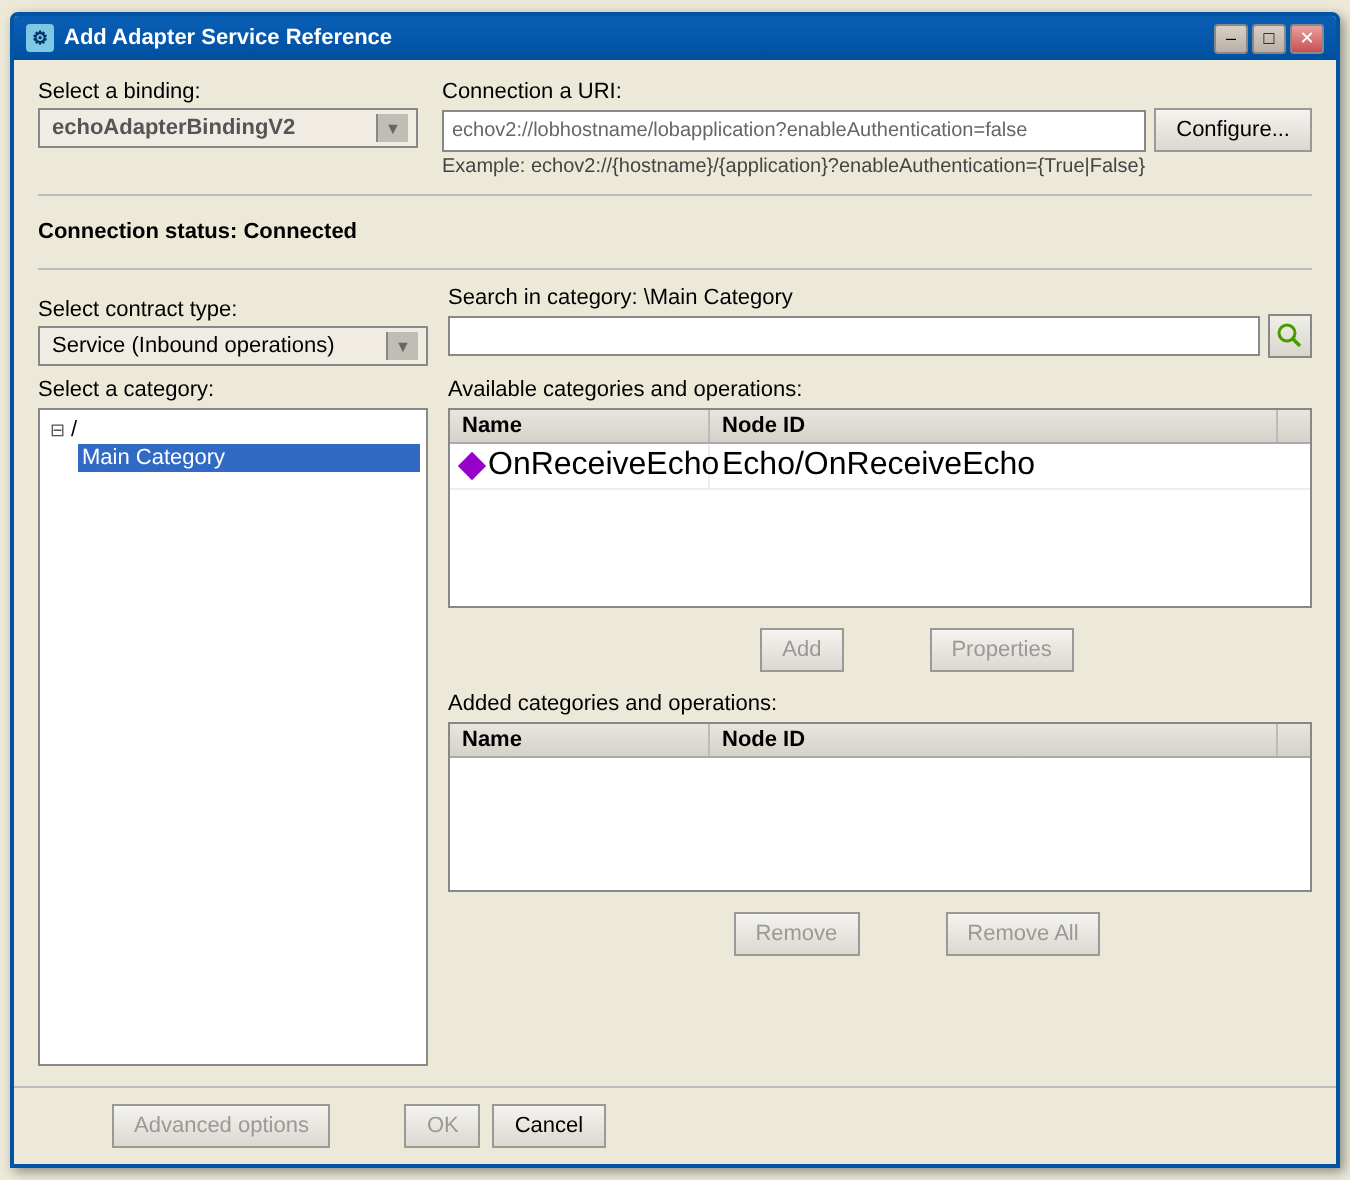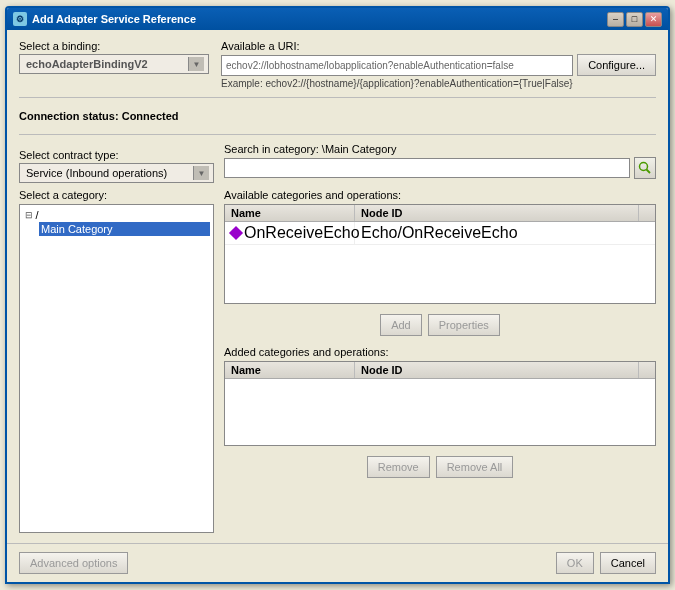--- a/index.html
+++ b/index.html
@@ -142,20 +142,21 @@
       background: linear-gradient(to bottom, #f5f3ee, #dbd8d0);
       padding: 2px 10px;
       font-size: 11px;
       cursor: pointer;
       height: 22px;
       white-space: nowrap;
     }
     .btn:disabled, .btn.disabled {
       color: #999;
       cursor: default;
+      margin-left: 37px;
     }
     .example-text {
       font-size: 10px;
       color: #444;
       margin-top: 2px;
     }
     .divider {
       height: 1px;
       background: #bbb;
       margin: 2px 0;
@@ -295,21 +296,20 @@
       flex-shrink: 0;
     }
     .btn-row {
       display: flex;
       gap: 6px;
       justify-content: center;
       margin: 4px 0;
     }
     .bottom-bar {
       display: flex;
-      justify-content: space-between;
       align-items: center;
       padding: 8px 12px;
       border-top: 1px solid #bbb;
       background: #ece9d8;
     }
     .bottom-right {
       display: flex;
       gap: 6px;
     }
     .contract-row {
@@ -353,21 +353,21 @@
 
     <div class="row">
       <div class="field-group binding">
         <div class="label">Select a binding:</div>
         <div class="fake-select">
           <span style="font-size:11px;padding-left:2px;color:#555;font-weight:bold;">echoAdapterBindingV2</span>
           <div class="select-arrow">▼</div>
         </div>
       </div>
       <div class="field-group uri">
-        <div class="label">Available a URI:</div>
+        <div class="label">Connection a URI:</div>
         <div class="uri-row">
           <input type="text" class="uri-input" style="font-size: 10px;" value="echov2://lobhostname/lobapplication?enableAuthentication=false">
           <button class="btn">Configure...</button>
         </div>
         <div class="example-text">Example: echov2://{hostname}/{application}?enableAuthentication={True|False}</div>
       </div>
     </div>
 
     <div class="divider"></div>
 

